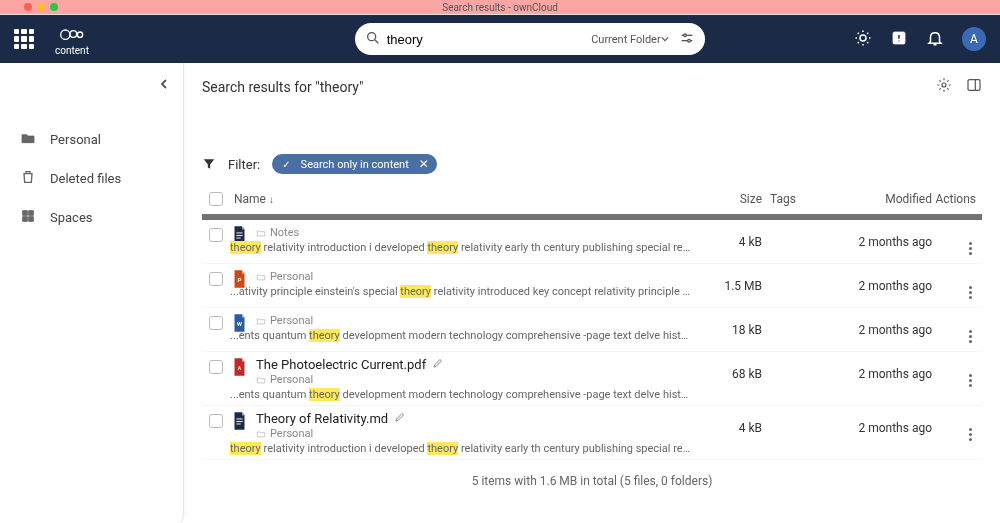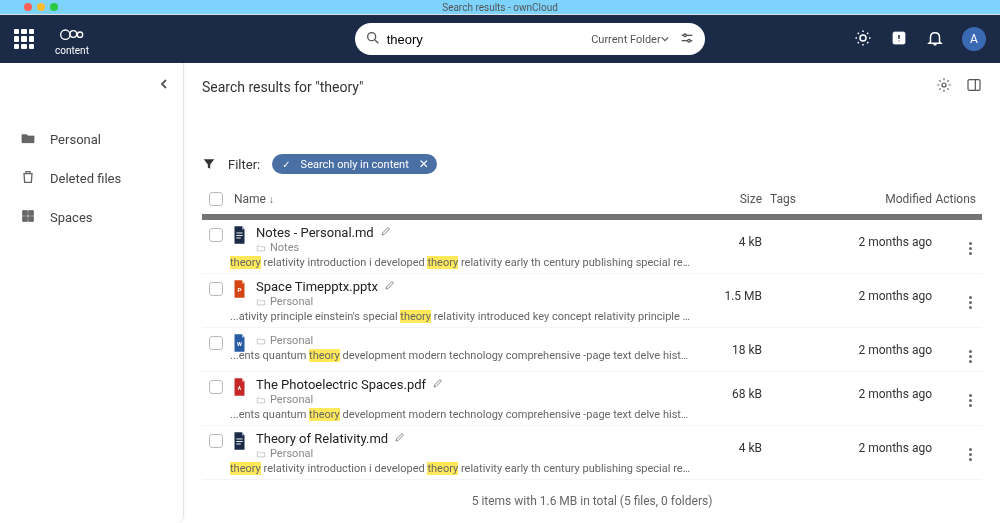--- a/index.html
+++ b/index.html
@@ -1,17 +1,17 @@
 <!DOCTYPE html>
 <html><head>
 <meta charset="utf-8">
 <style>
   * { box-sizing: border-box; margin: 0; padding: 0; }
   body { font-family: -apple-system, BlinkMacSystemFont, "Segoe UI", Roboto, sans-serif; font-size: 13px; color: #333; background: #fff; width: 1000px; height: 523px; overflow: hidden; }
-  .macbar { height: 15px; background: #7dd3fc; border-bottom: 1px solid #e0e0e0; display: flex; align-items: center; padding: 2px 24px; position: relative; }
+  .macbar { height: 15px; background: #fca5a5; border-bottom: 1px solid #e0e0e0; display: flex; align-items: center; padding: 2px 24px; position: relative; }
   .macbar .dots { display: flex; gap: 5px; }
   .macbar .dot { width: 8px; height: 8px; border-radius: 50%; }
   .macbar .r { background: #ff5f57; } .macbar .y { background: #ffbd2e; } .macbar .g { background: #28c840; }
   .macbar .wtitle { position: absolute; left: 0; right: 0; text-align: center; font-size: 10px; color: #555; }
   .topbar { height: 48px; background: #1b2a47; display: flex; align-items: center; padding: 0 14px; gap: 12px; }
   .grid-icon { width: 20px; height: 20px; display: grid; grid-template-columns: repeat(3,1fr); grid-template-rows: repeat(3,1fr); gap: 2px; cursor: pointer; }
   .grid-icon span { background: #fff; border-radius: 1px; }
   .logo { display: flex; flex-direction: column; align-items: center; color: #fff; font-size: 10px; margin-left: 6px; }
   .logo svg { width: 40px; height: 22px; }
   .spacer-left { width: 170px; }
@@ -240,26 +240,20 @@
           <div class="fileicon">
             <svg viewBox="0 0 24 28">
               <path d="M4 0 L16 0 L20 5 L20 28 L4 28 Z" fill="#1b2a47"></path>
               <path d="M16 0 L16 5 L20 5 Z" fill="#8fa0bc"></path>
               <rect x="7" y="10" width="10" height="1.5" fill="#fff"></rect>
               <rect x="7" y="14" width="10" height="1.5" fill="#fff"></rect>
               <rect x="7" y="18" width="7" height="1.5" fill="#fff"></rect>
             </svg>
           </div>
           <div class="filebody">
-            <div class="fname">
-              <span>Notes - Personal.md</span>
-              <span class="pen"><svg viewBox="0 0 24 24" stroke-width="2">
-                  <path d="M4 20 L8 19 L19 8 L16 5 L5 16 Z"></path>
-                </svg></span>
-            </div>
             <div class="floc">
               <svg viewBox="0 0 24 24" stroke-width="1.5">
                 <path d="M3 7 L9 7 L11 9 L21 9 L21 19 L3 19 Z"></path>
               </svg>
               <span>Notes</span>
             </div>
             <div class="snippet"><span class="hl">theory</span> relativity introduction i developed <span class="hl">theory</span> relativity early th century publishing special relativity general relativity spe...</div>
           </div>
           <div class="col-size">4 kB</div>
           <div class="col-tags"></div>
@@ -275,26 +269,20 @@
             <div class="cb"></div>
           </div>
           <div class="fileicon">
             <svg viewBox="0 0 24 28">
               <path d="M4 0 L16 0 L20 5 L20 28 L4 28 Z" fill="#d44516"></path>
               <path d="M16 0 L16 5 L20 5 Z" fill="#f0be9b"></path>
               <text x="12" y="19" font-size="10" fill="#fff" text-anchor="middle" font-weight="bold">P</text>
             </svg>
           </div>
           <div class="filebody">
-            <div class="fname">
-              <span>Space Timepptx.pptx</span>
-              <span class="pen"><svg viewBox="0 0 24 24" stroke-width="2">
-                  <path d="M4 20 L8 19 L19 8 L16 5 L5 16 Z"></path>
-                </svg></span>
-            </div>
             <div class="floc">
               <svg viewBox="0 0 24 24" stroke-width="1.5">
                 <path d="M3 7 L9 7 L11 9 L21 9 L21 19 L3 19 Z"></path>
               </svg>
               <span>Personal</span>
             </div>
             <div class="snippet">...ativity principle einstein's special <span class="hl">theory</span> relativity introduced key concept relativity principle laws physics special  ...</div>
           </div>
           <div class="col-size">1.5 MB</div>
           <div class="col-tags"></div>
@@ -340,21 +328,21 @@
           </div>
           <div class="fileicon">
             <svg viewBox="0 0 24 28">
               <path d="M4 0 L16 0 L20 5 L20 28 L4 28 Z" fill="#c62828"></path>
               <path d="M16 0 L16 5 L20 5 Z" fill="#f2b0b0"></path>
               <text x="12" y="19" font-size="8" fill="#fff" text-anchor="middle" font-weight="bold">A</text>
             </svg>
           </div>
           <div class="filebody">
             <div class="fname">
-              <span>The Photoelectric Spaces.pdf</span>
+              <span>The Photoelectric Current.pdf</span>
               <span class="pen"><svg viewBox="0 0 24 24" stroke-width="2">
                   <path d="M4 20 L8 19 L19 8 L16 5 L5 16 Z"></path>
                 </svg></span>
             </div>
             <div class="floc">
               <svg viewBox="0 0 24 24" stroke-width="1.5">
                 <path d="M3 7 L9 7 L11 9 L21 9 L21 19 L3 19 Z"></path>
               </svg>
               <span>Personal</span>
             </div>

